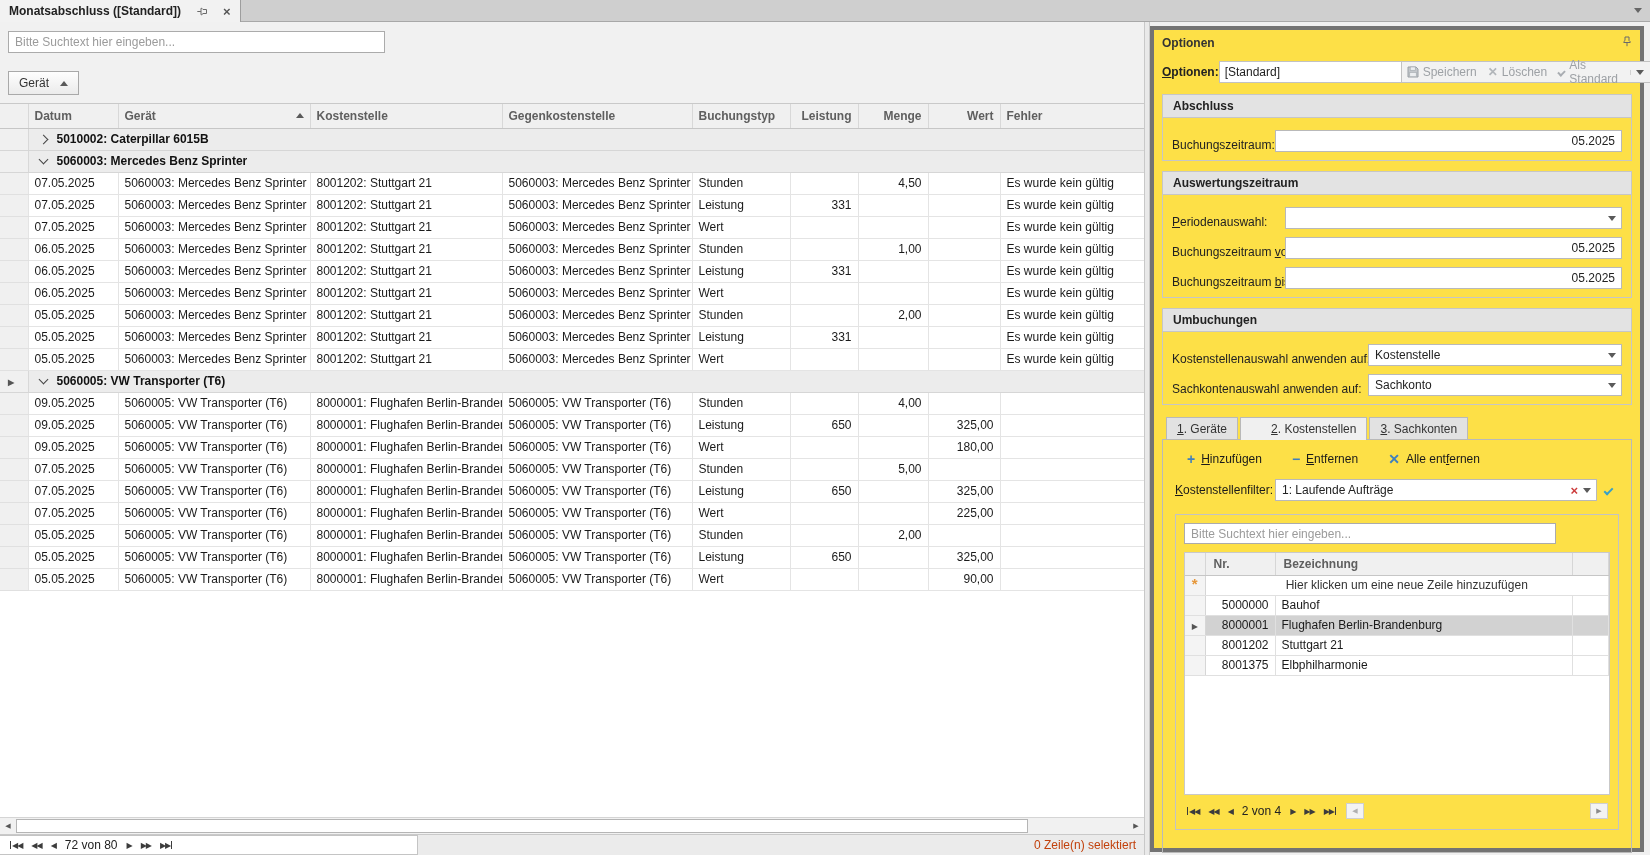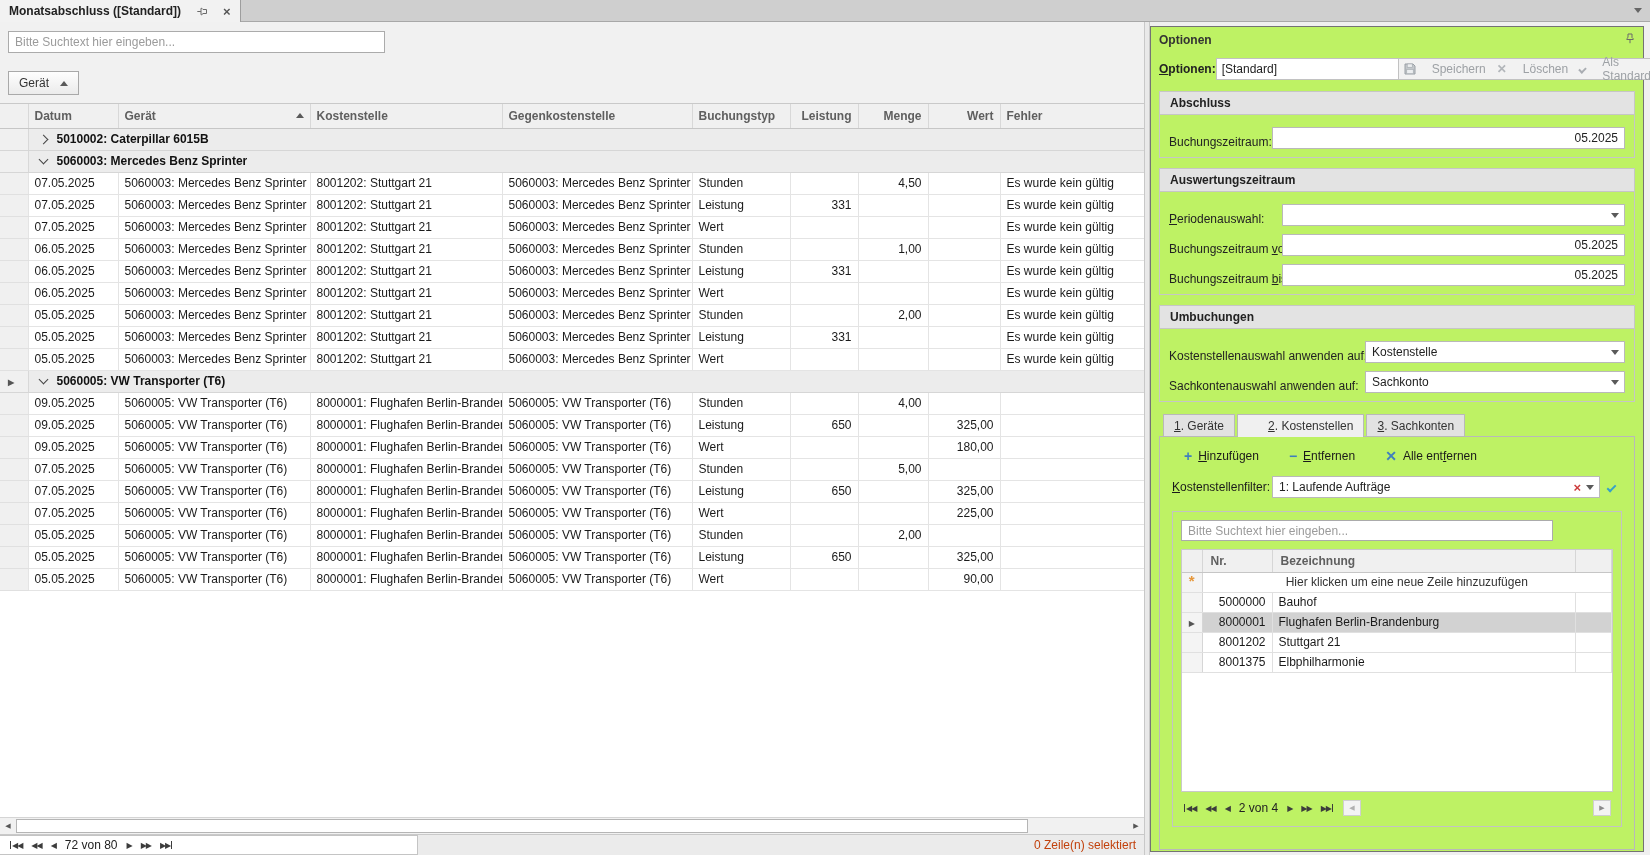--- a/index.html
+++ b/index.html
@@ -49,29 +49,29 @@
   .pagerbox { width:418px; height:20px; background:#fff; border:1px solid #c4c4c4; border-left:none; display:flex; align-items:center; gap:9px; padding:0 9px; }
   .nico { font-size:8px; color:#3c3c3c; letter-spacing:-1px; white-space:nowrap; }
   .nico .bar { display:inline-block; width:1px; height:8px; background:#3c3c3c; vertical-align:-1px; margin:0 1px; }
   .pager-label { color:#222; }
   .status { margin-left:auto; padding-right:8px; color:#c2410c; }
 
   
   .splitter { position:absolute; left:1144px; top:22px; width:6px; height:833px; background:#e9e9e9; border-left:1px solid #c8c8c8; border-right:1px solid #c8c8c8; }
 
   
-  .panel { position:absolute; left:1150px; top:26px; width:494px; height:826px; background:#bef264; border:1px solid #737373; padding:0 8px; }
+  .panel { position:absolute; left:1150px; top:26px; width:494px; height:826px; background:#fde047; border:4px solid #737373; padding:0 8px; }
   .pcaption { height:26px; display:flex; align-items:center; font-weight:bold; color:#333; }
   .pin { margin-left:auto; }
   .optrow { display:flex; align-items:center; height:24px; margin-top:4px; }
   .optrow .lbl { width:64px; font-weight:bold; color:#222; }
   .optbox { flex:1; height:22px; border:1px solid #c2c2c2; background:#f2f2f2; display:flex; align-items:center; }
   .optinput { width:182px; height:20px; background:#fff; border:none; border-right:1px solid #c2c2c2; padding:0 5px; font:inherit; color:#222; }
   .optbtns { flex:1; display:flex; align-items:center; justify-content:flex-end; gap:5px; padding:0 2px; color:#9da1a5; }
-  .tbtn { display:flex; align-items:center; gap:16px; padding:0 3px; }
+  .tbtn { display:flex; align-items:center; gap:4px; padding:0 3px; }
   .gx { font-weight:bold; font-size:12px; color:#b2b6ba; }
   .chk { display:inline-block; width:9px; height:5px; border-left:2px solid #a9adb2; border-bottom:2px solid #a9adb2; transform:rotate(-45deg); }
   .chk.teal { border-color:#36a0c8; }
   .dd { margin-left:2px; border-left:1px solid #d2d2d2; padding:0 5px; height:100%; display:flex; align-items:center; }
 
   .gbox { border:1px solid #c6c6c6; margin-top:10px; }
   .ghead { height:23px; background:#e3e3e3; border-bottom:1px solid #c6c6c6; display:flex; align-items:center; padding:0 10px; font-weight:bold; color:#222; }
   .gbody { padding:8px 9px; }
   .frow { display:flex; align-items:flex-end; height:26px; }
   .frow + .frow { margin-top:4px; }

